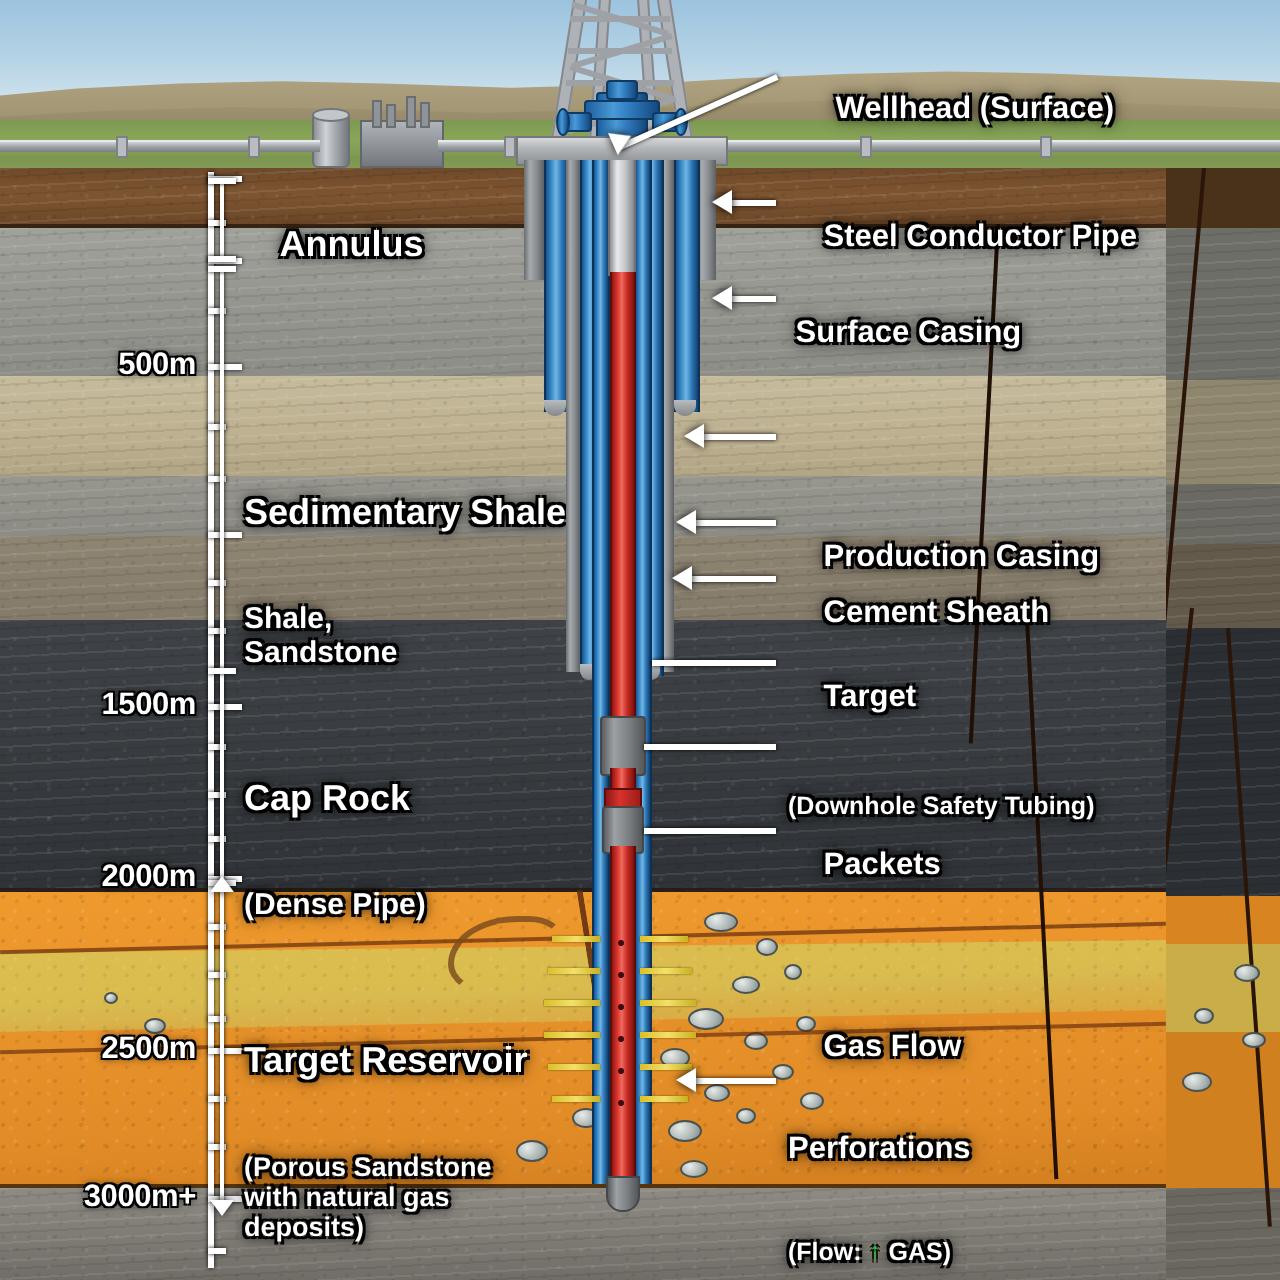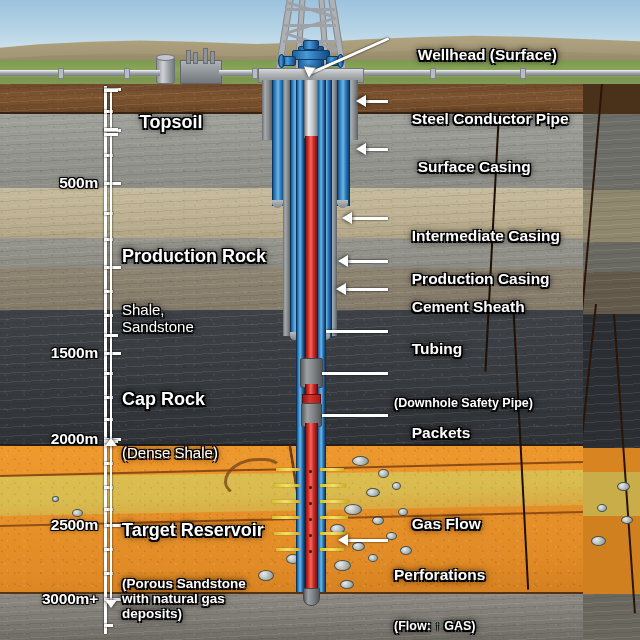--- a/index.html
+++ b/index.html
@@ -65,21 +65,21 @@
   .span{position:absolute;width:2px;background:#fff;box-shadow:0 0 2px rgba(0,0,0,.9);}
   .spancap{position:absolute;width:14px;height:3px;background:#fff;box-shadow:0 0 2px rgba(0,0,0,.9);}
   .sparrow{position:absolute;width:0;height:0;border-left:6px solid transparent;border-right:6px solid transparent;
       filter:drop-shadow(0 0 2px rgba(0,0,0,.9));}
 
   
   .slab{position:absolute;color:#fff;white-space:pre;line-height:1.12;
       text-shadow:1.5px 1.5px 0 #000,-1.5px 1.5px 0 #000,1.5px -1.5px 0 #000,-1.5px -1.5px 0 #000,
                   0 0 5px rgba(0,0,0,.95),0 0 9px rgba(0,0,0,.8);}
   .slab .t1{font-size:18px;font-weight:700;}
-  .slab .t2{font-size:15px;font-weight:400;}
+  .slab .t2{font-size:15px;font-weight:700;}
   .slab .t3{font-size:13.5px;font-weight:700;}
   .pad{position:absolute;left:258px;top:68px;width:104px;height:13px;
       background:linear-gradient(180deg,#d6d8da 0%,#b2b5b8 40%,#8d9093 100%);border:1px solid #75787b;}
   .derrick{position:absolute;left:279px;top:0;width:62px;height:70px;}
   .dleg{position:absolute;background:#aeb2b6;border-left:1px solid #85898d;border-right:1px solid #85898d;}
   .dcross{position:absolute;height:2.5px;background:#9ea2a6;}
   .wh{position:absolute;background:linear-gradient(90deg,#1d5f9e 0%,#4a9ad6 38%,#2e79bd 62%,#16497c 100%);
       border:1px solid #0e3a63;border-radius:2px;}
 
   .csg{position:absolute;background:linear-gradient(90deg,#14548f 0%,#3e8ecb 26%,#6fb6e4 46%,#2f7bbb 70%,#11406e 100%);
@@ -307,32 +307,32 @@
 
   <div class="span" style="left:110px;top:336px;height:106px;"></div>
   <div class="spancap" style="left:104px;top:334px;"></div>
   <div class="spancap" style="left:104px;top:440px;"></div>
 
   <div class="span" style="left:110px;top:444px;height:160px;"></div>
   <div class="sparrow" style="left:105px;top:438px;border-bottom:8px solid #fff;"></div>
   <div class="sparrow" style="left:105px;top:600px;border-top:8px solid #fff;"></div>
 
   <div class="slab" style="left:122px;top:94px;">
-    <span class="t1">Topsoil</span>
+    <span class="t1">Annulus</span>
   </div>
 
   <div class="slab" style="left:122px;top:210px;">
-    <div class="t1">Production Rock</div>
+    <div class="t1">Sedimentary Shale</div>
     <div class="t2">Shale,
 Sandstone</div>
   </div>
 
   <div class="slab" style="left:122px;top:353px;">
     <div class="t1">Cap Rock</div>
-    <div class="t2">(Dense Shale)</div>
+    <div class="t2">(Dense Pipe)</div>
   </div>
 
   <div class="slab" style="left:122px;top:484px;">
     <div class="t1">Target Reservoir</div>
     <div class="t3">(Porous Sandstone
 with natural gas
 deposits)</div>
   </div>
 
   <div class="derrick">
@@ -424,50 +424,47 @@
   </div>
 
   <div class="lead" style="left:366px;top:100px;width:22px;"></div>
   <div class="lhead" style="left:356px;top:95px;"></div>
   <div class="co" style="left:394px;top:92px;">
     <span class="c1">Steel Conductor Pipe</span>
   </div>
 
   <div class="lead" style="left:366px;top:148px;width:22px;"></div>
   <div class="lhead" style="left:356px;top:143px;"></div>
-  <div class="co" style="left:400px;top:140px;">
+  <div class="co" style="left:380px;top:140px;">
     <span class="c1">Surface Casing</span>
   </div>
 
   <div class="lead" style="left:352px;top:217px;width:36px;"></div>
   <div class="lhead" style="left:342px;top:212px;"></div>
-  <div class="co" style="left:394px;top:209px;">
-    <span class="c1">Intermediate Casing</span>
-  </div>
 
   <div class="lead" style="left:348px;top:260px;width:40px;"></div>
   <div class="lhead" style="left:338px;top:255px;"></div>
   <div class="co" style="left:394px;top:252px;">
     <span class="c1">Production Casing</span>
   </div>
 
   <div class="lead" style="left:346px;top:288px;width:42px;"></div>
   <div class="lhead" style="left:336px;top:283px;"></div>
   <div class="co" style="left:394px;top:280px;">
     <span class="c1">Cement Sheath</span>
   </div>
 
   <div class="lead" style="left:326px;top:330px;width:62px;"></div>
   <div class="co" style="left:394px;top:322px;">
-    <span class="c1">Tubing</span>
+    <span class="c1">Target</span>
   </div>
 
   <div class="lead" style="left:322px;top:372px;width:66px;"></div>
   <div class="co" style="left:394px;top:360px;">
-    <div class="c2">(Downhole Safety Pipe)</div>
+    <div class="c2">(Downhole Safety Tubing)</div>
   </div>
 
   <div class="lead" style="left:322px;top:414px;width:66px;"></div>
   <div class="co" style="left:394px;top:406px;">
     <span class="c1">Packets</span>
   </div>
 
   <div class="co" style="left:394px;top:497px;">
     <span class="c1">Gas Flow</span>
   </div>

